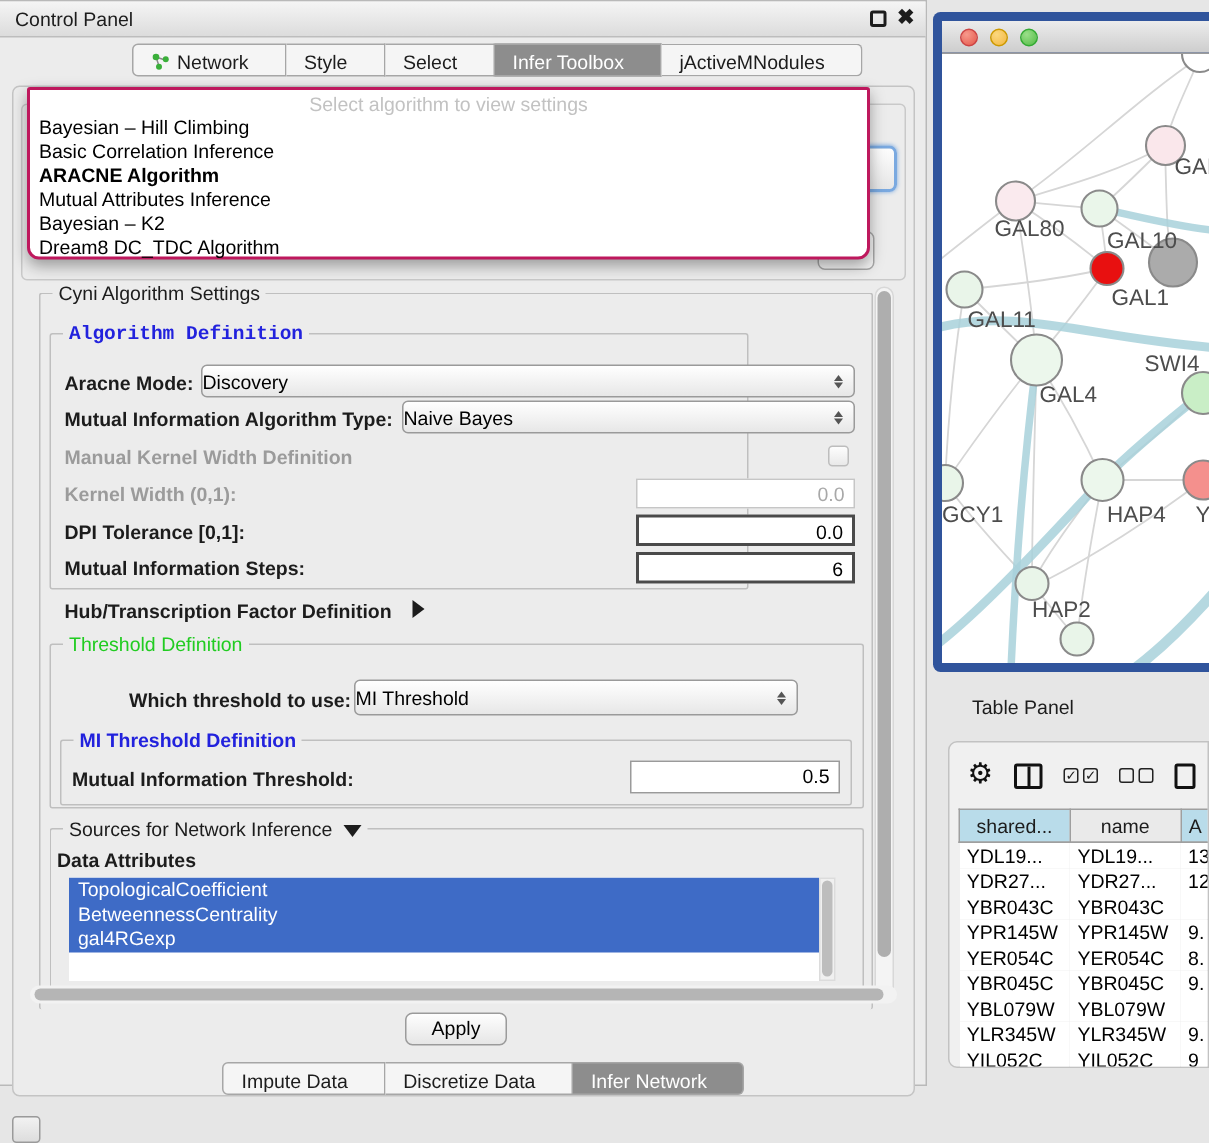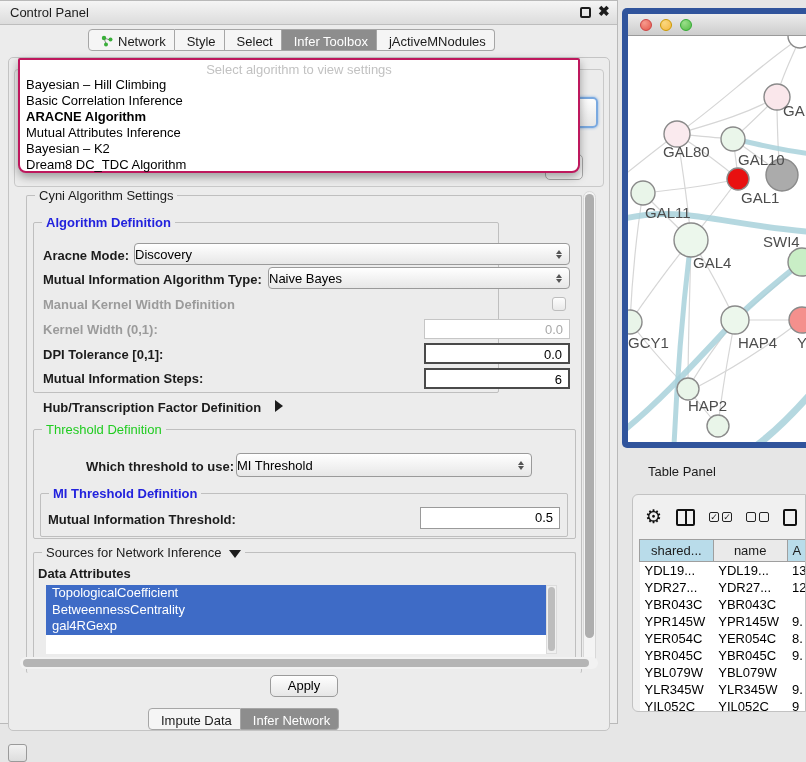--- a/index.html
+++ b/index.html
@@ -10,21 +10,21 @@
   
   #cpanel { left:0; top:8; width:618px; height:724px; background:#ececec; border:1px solid #b9b9b9; border-left:none; }
   #cpanel-titlebar { left:0; top:0; width:100%; height:24px; background:linear-gradient(#f5f5f5,#dcdcdc); border-bottom:1px solid #bdbdbd; }
   #cpanel-title { left:10px; top:4px; font-size:13px; color:#1c1c1c; }
   #float-btn { left:580px; top:6px; width:11px; height:11px; border:2px solid #1c1c1c; border-radius:2px; cursor:pointer; }
   #close-btn { left:598px; top:2px; font-size:14px; font-weight:bold; color:#1c1c1c; cursor:pointer; }
 
   
   .tabbar { display:flex; }
   #top-tabs { left:88px; top:28px; height:22px; }
-  .tab { font-size:13px; color:#1c1c1c; background:#f5f5f5; border:1px solid #a6a6a6; border-left:none; padding:2px 8px 0 12px; height:22px; cursor:pointer; white-space:nowrap; display:flex; align-items:center; gap:5px; }
+  .tab { font-size:13px; color:#1c1c1c; background:#f5f5f5; border:1px solid #a6a6a6; border-left:none; padding:2px 24px 0 12px; height:22px; cursor:pointer; white-space:nowrap; display:flex; align-items:center; gap:5px; }
   .tab:first-child { border-left:1px solid #a6a6a6; border-radius:4px 0 0 4px; }
   .tab:last-child { border-radius:0 4px 4px 0; }
   .tab.selected { background:#8d8d8d; color:#fff; }
 
   
   #content-frame { left:8px; top:56px; width:602px; height:674px; border:1px solid #c4c4c4; border-radius:5px; background:#ececec; }
   #behind-panel { left:14px; top:68px; width:590px; height:118px; border:1px solid #c9c9c9; border-radius:4px; background:#ececec; }
   #behind-stepper { left:572px; top:96px; width:26px; height:31px; border:2px solid #7aa9e0; border-radius:5px; background:linear-gradient(#fdfdfd,#e6e6e6); box-shadow:0 0 3px #7aa9e0; }
   #behind-combo-end { left:545px; top:153px; width:38px; height:26px; border:1px solid #a8a8a8; border-radius:5px; background:#f4f4f4; }
 
@@ -36,21 +36,21 @@
 
   
   #scrollbar-v { left:583px; top:190px; width:13px; height:476px; background:#f4f4f4; border:1px solid #d8d8d8; border-radius:7px; }
   #scrollbar-v-thumb { left:1px; top:2px; width:9px; height:444px; background:#aeaeae; border-radius:5px; }
   .group { border:1px solid #bfbfbf; border-radius:2px; }
   .group-title { position:absolute; top:-8px; left:8px; background:#ececec; padding:0 4px; font-size:13px; }
   .t-black { color:#1c1c1c; }
   .t-blue  { color:#2222dd; }
   .t-green { color:#21cc21; }
   #grp-cyni   { left:26px; top:194px; width:556px; height:478px; border-bottom:none; }
-  #grp-algdef { left:33px; top:221px; width:466px; height:171px; }
+  #grp-algdef { left:33px; top:221px; width:466px; height:171px;font-family:Liberation Mono, monospace; }
   #grp-thresh { left:33px; top:428px; width:543px; height:110px; }
   #grp-mithr  { left:40px; top:492px; width:528px; height:44px; }
   #grp-sources{ left:33px; top:551px; width:543px; height:109px; border-bottom:none; }
 
   .flabel { font-size:13px; font-weight:bold; color:#1c1c1c; white-space:nowrap; }
   .flabel.disabled { color:#9b9b9b; }
 
   .combo { background:linear-gradient(#ffffff,#e7e7e7); border:1px solid #9a9a9a; border-radius:4px; font-size:13px; color:#000; display:flex; align-items:center; cursor:pointer; }
   .combo .spacer { flex:1; }
   .combo .arrows { display:flex; flex-direction:column; gap:1px; margin-right:7px; }
@@ -228,20 +228,23 @@
   </div>
   <div id="hscroll" class="abs">
     <div id="hscroll-thumb" class="abs"></div>
   </div>
 
   <div id="apply-btn" class="abs">Apply</div>
 
   <div id="bottom-tabs" class="abs tabbar">
       <div class="tab">
         <span>Impute Data</span>
+      </div>
+      <div class="tab">
+        <span>Discretize Data</span>
       </div>
       <div class="tab selected">
         <span>Infer Network</span>
       </div>
     </div>
 
   <div id="algo-dropdown" class="abs">
     <div id="algo-prompt">Select algorithm to view settings</div>
     <div id="algo-items">
         <div class="algo-item">Bayesian – Hill Climbing</div>

